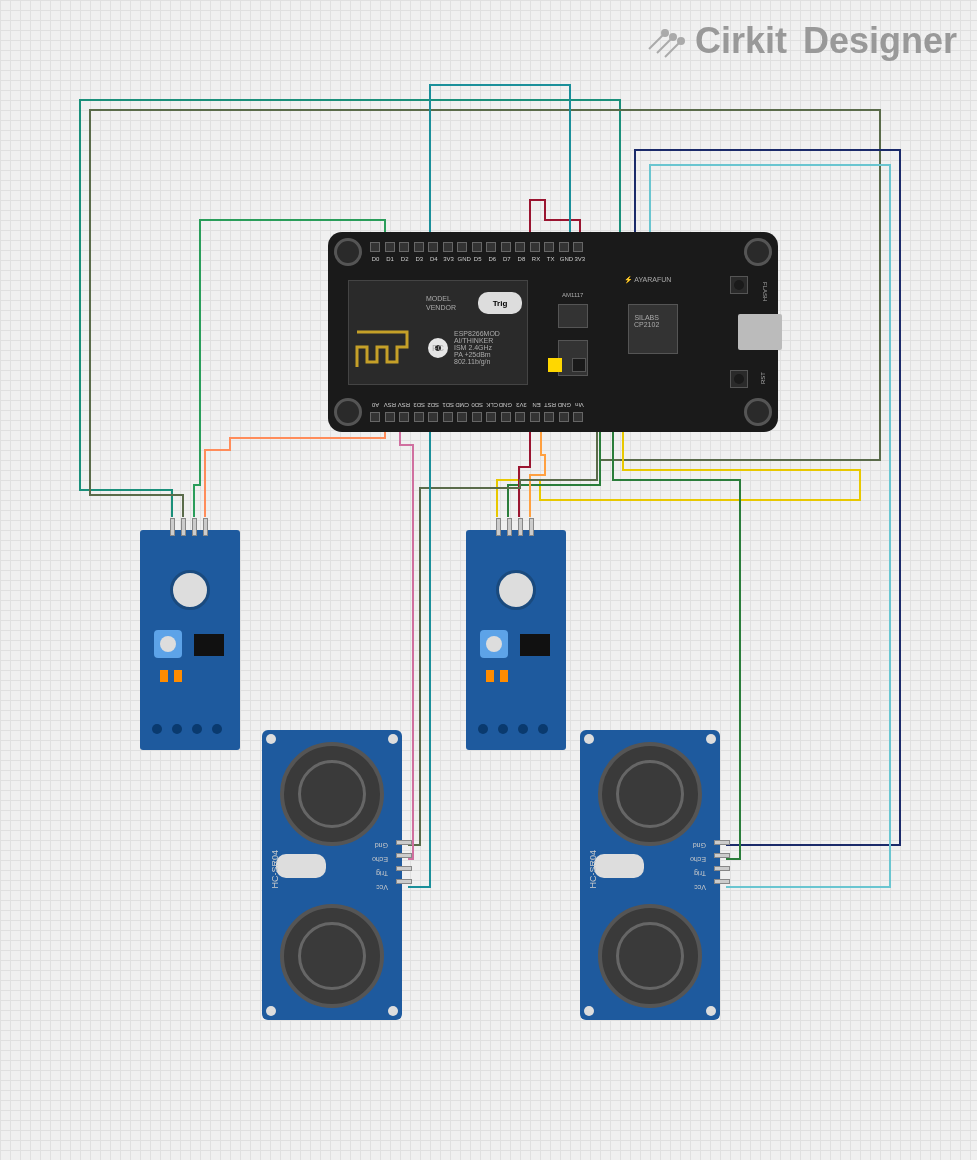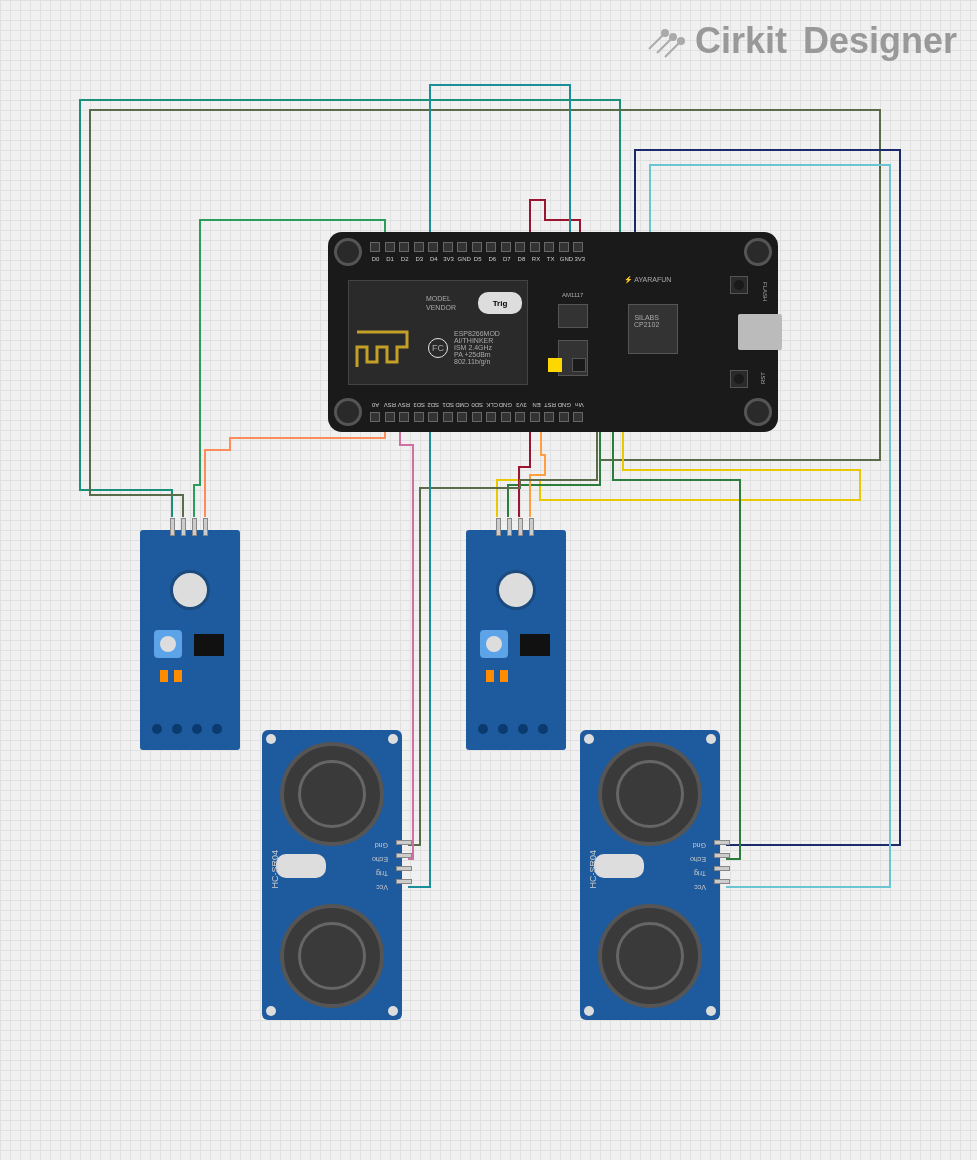--- a/index.html
+++ b/index.html
@@ -124,21 +124,21 @@
     color: #aaa;
     font-size: 7px;
     line-height: 1.3;
   }
   .nodemcu .fcc {
     position: absolute;
     left: 100px;
     top: 106px;
     width: 20px;
     height: 20px;
-    border: 1px solid #e5e5e5;
+    border: 7px solid #e5e5e5;
     border-radius: 50%;
     color: #aaa;
     font-size: 9px;
     display: flex;
     align-items: center;
     justify-content: center;
   }
   .nodemcu .wifi-logo {
     position: absolute;
     left: 150px;

